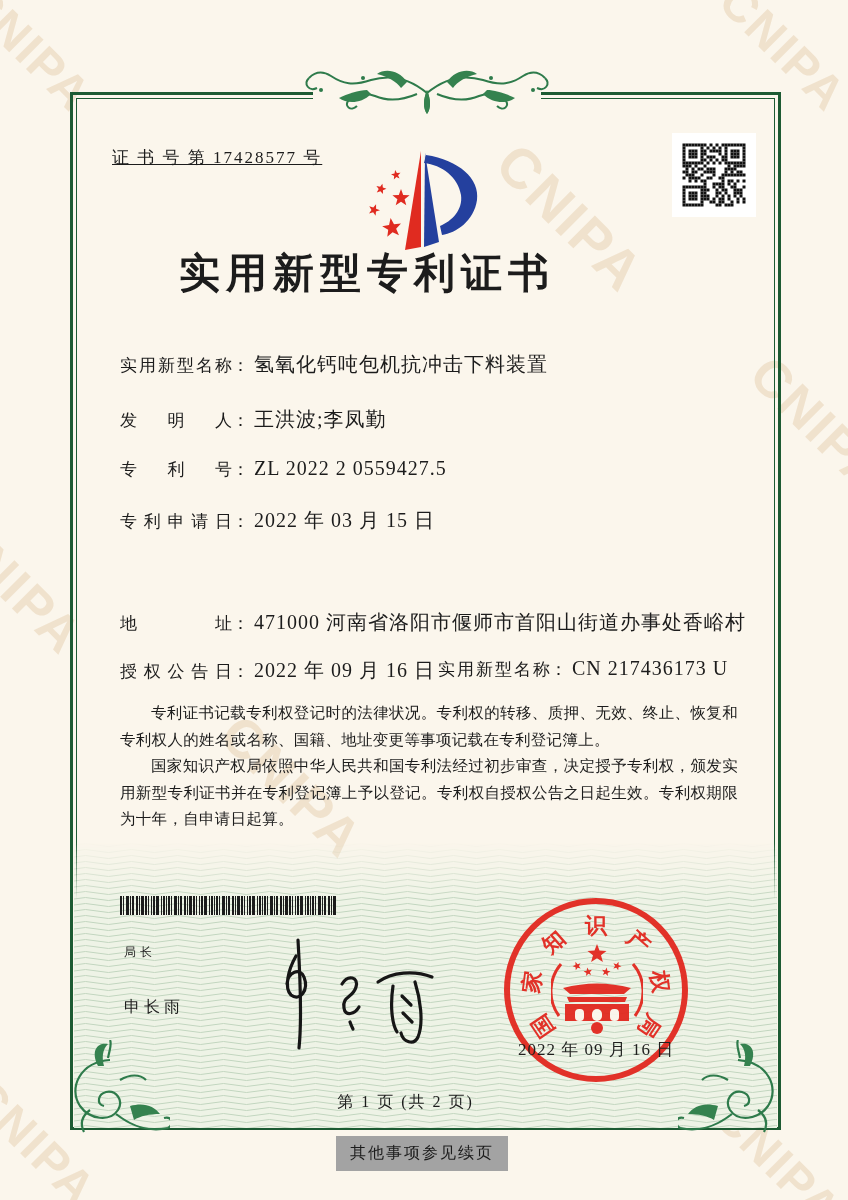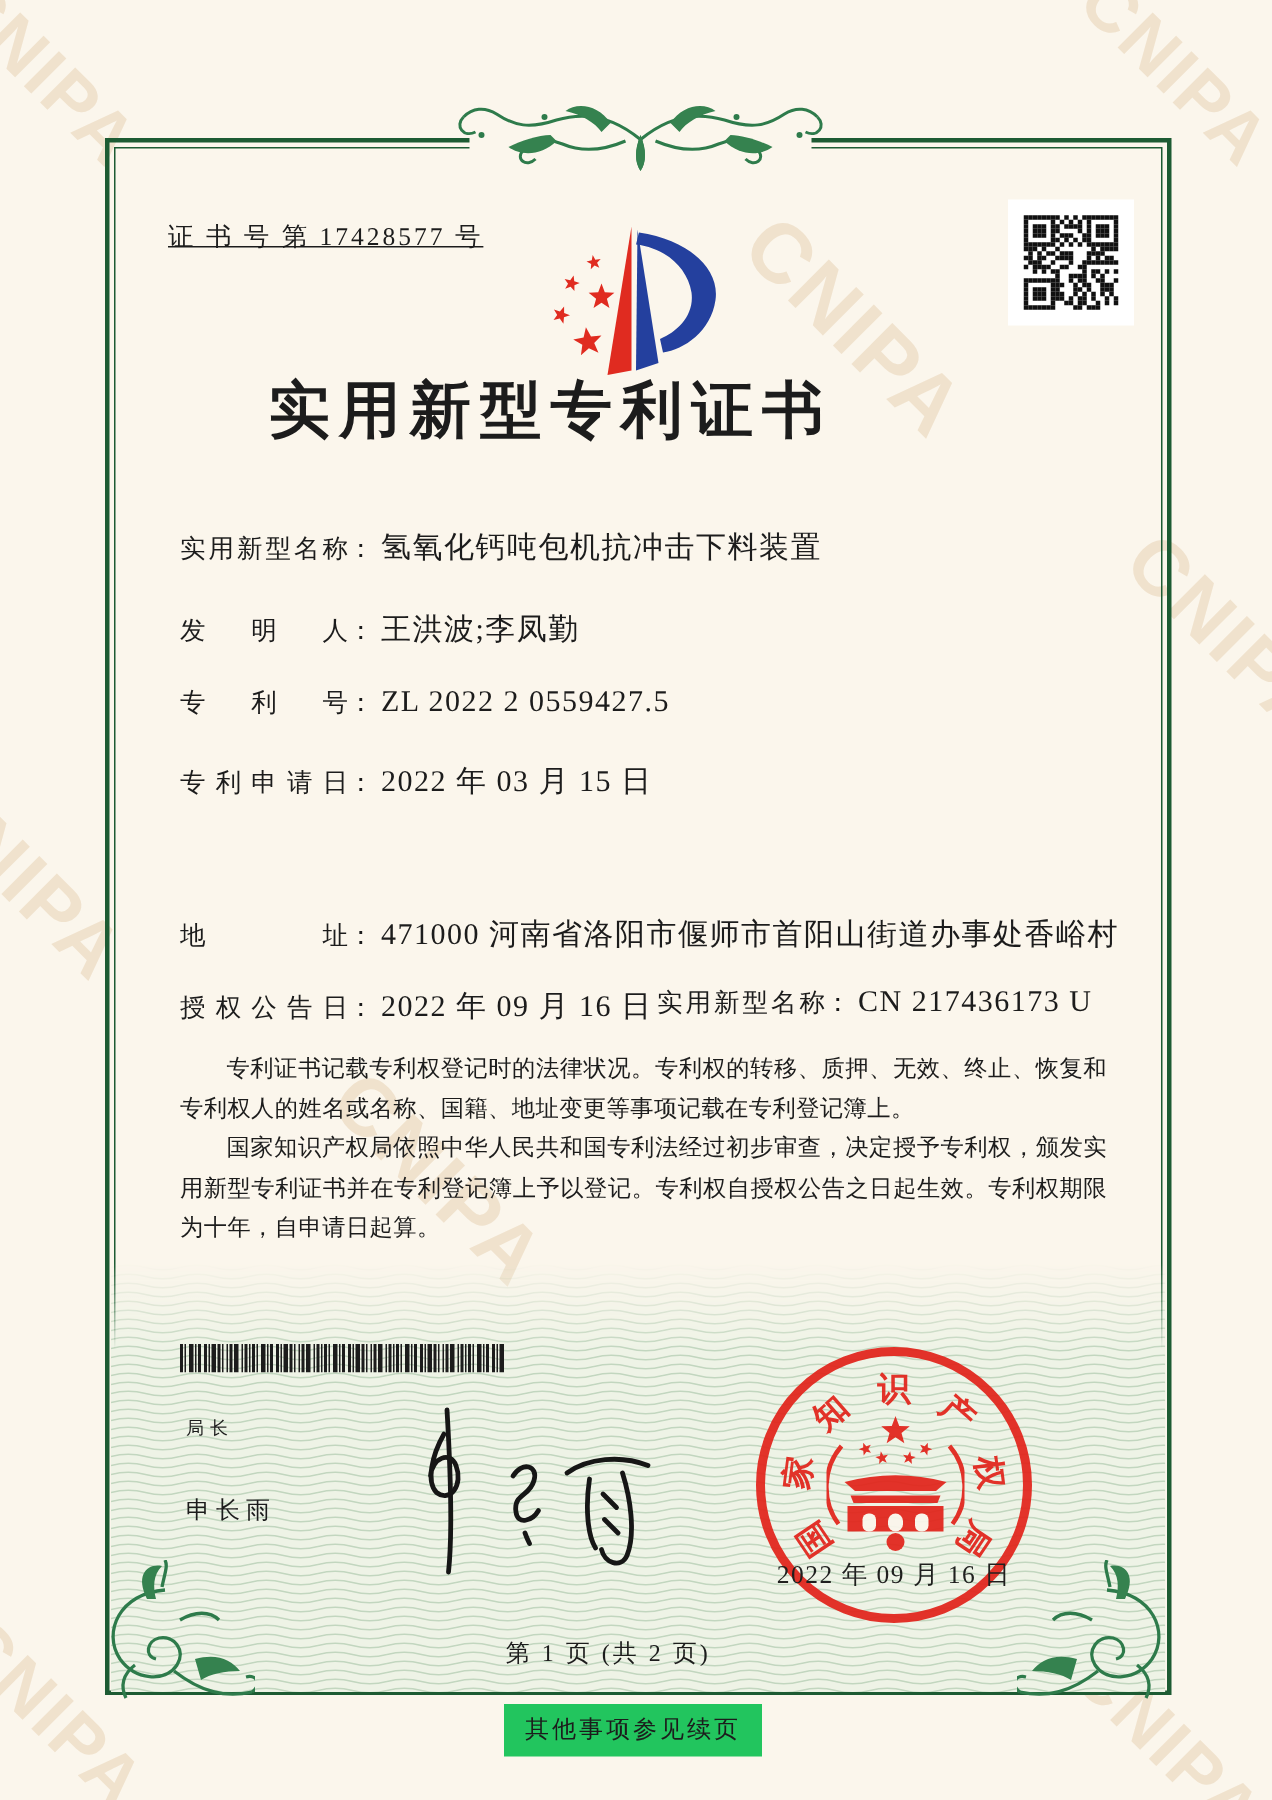--- a/index.html
+++ b/index.html
@@ -45,21 +45,21 @@
              border-radius:50%;box-sizing:border-box;}
   .seal-char{position:absolute;left:50%;top:50%;width:30px;height:30px;margin:-15px 0 0 -15px;
              text-align:center;line-height:30px;font-size:22px;font-weight:bold;color:#e2241b;
              transform-origin:center;}
   .seal-emblem{position:absolute;left:47px;top:40px;}
   .seal-date{position:absolute;left:0;right:0;top:140px;text-align:center;font-size:17px;
              letter-spacing:1px;color:#111;}
   
   .footer-page{position:absolute;left:70px;top:1092px;width:711px;text-align:center;
                font-size:16px;letter-spacing:2px;transform:translateX(-20px);z-index:2;}
-  .contbox{position:absolute;left:336px;top:1136px;background:#22c55e;padding:7px 14px;
+  .contbox{position:absolute;left:336px;top:1136px;background:#a3a3a3;padding:7px 14px;
            font-size:16px;letter-spacing:2px;z-index:2;}
 </style>
 </head>
 <body>
 
 <div class="page">
 
   <div class="wm" style="left:-50px;top:20px;font-size:48px">CNIPA</div>
   <div class="wm" style="left:480px;top:185px;font-size:56px">CNIPA</div>
   <div class="wm" style="left:705px;top:20px;font-size:48px">CNIPA</div>

